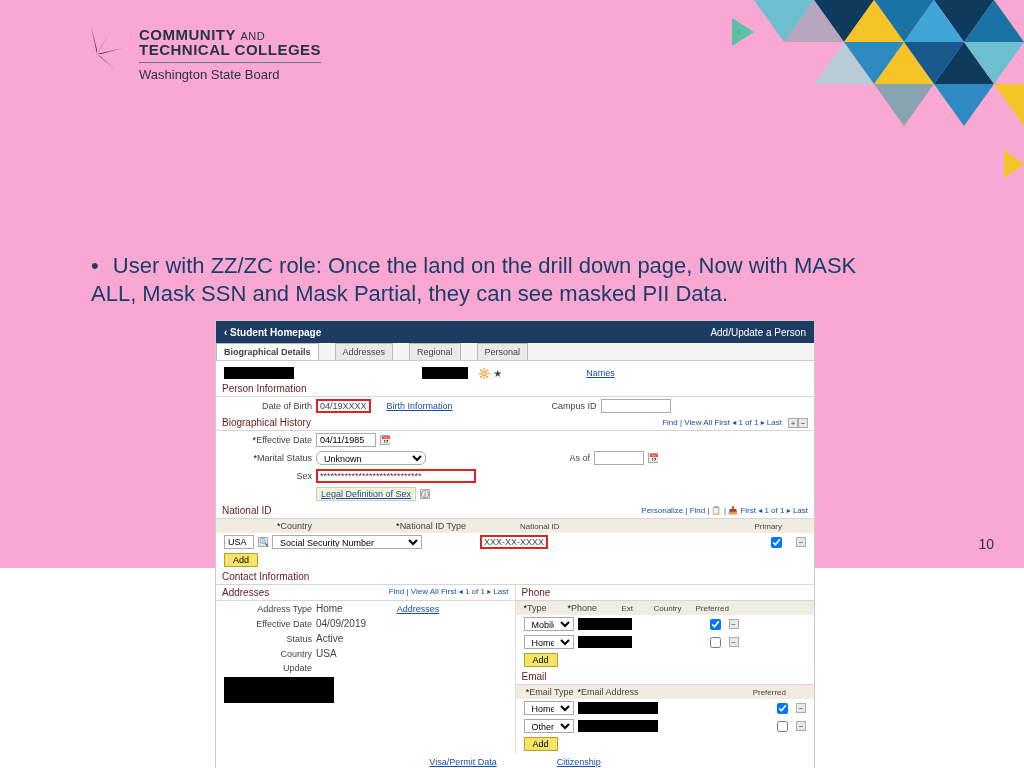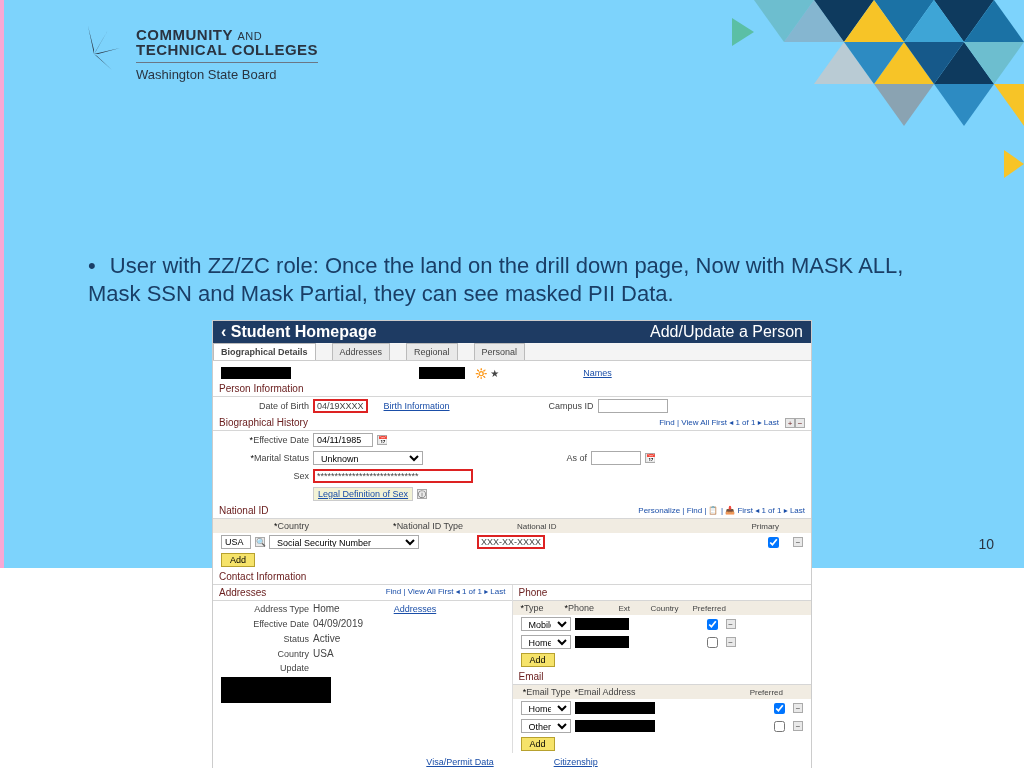--- a/index.html
+++ b/index.html
@@ -1,37 +1,37 @@
 <!DOCTYPE html>
 <html><head>
 <meta charset="utf-8">
 <style>
   * { box-sizing: border-box; margin: 0; padding: 0; }
   html, body { width: 1024px; height: 768px; font-family: Arial, Helvetica, sans-serif; background:#fff; }
-  .slide { position:absolute; top:0; left:0; width:1024px; height:568px; background:#7dd3fc; border-left:4px solid #f9a8d4; }
+  .slide { position:absolute; top:0; left:0; width:1024px; height:568px; background:#f9a8d4; border-left:7px solid #f9a8d4; }
   
   .deco { position:absolute; top:0; right:0; width:420px; height:200px; pointer-events:none; }
   
   .logo { position:absolute; top:26px; left:62px; display:flex; align-items:center; gap:14px; }
   .starburst { position:relative; width:56px; height:56px; }
   .logo-text { color:#2a3441; }
   .logo-text .l1 { font-weight:800; letter-spacing:.5px; font-size:15px; }
   .logo-text .l1 .and { font-weight:400; font-size:11px; vertical-align:middle; }
   .logo-text .l2 { font-weight:800; letter-spacing:.5px; font-size:15px; margin-top:-2px; }
   .logo-text .l3 { font-weight:400; font-size:13px; margin-top:4px; border-top:1px solid #6b7785; padding-top:4px; }
   
   .title { position:absolute; top:172px; left:84px; right:60px; color:#0e3a5e; font-weight:800; font-size:27px; letter-spacing:.5px; line-height:1.2; }
   
   .bullet { position:absolute; top:252px; left:84px; right:120px; color:#1a3e66; font-size:22px; line-height:1.25; }
   .bullet::before { content:"• "; color:#1a3e66; font-size:22px; margin-right:8px; }
   
   .slidenum { position:absolute; bottom:16px; right:30px; font-size:14px; color:#2a3441; }
   
   .shot { position:absolute; top:320px; left:208px; width:600px; font-size:10px; color:#444; background:#fff; border:1px solid #ccc; }
-  .shot-top { background:#1e3b63; color:#fff; height:22px; display:flex; align-items:center; justify-content:space-between; padding:0 8px; font-size:16px; }
+  .shot-top { background:#1e3b63; color:#fff; height:22px; display:flex; align-items:center; justify-content:space-between; padding:0 8px; font-size:10px; }
   .shot-top .back { font-weight:bold; }
   .shot-tabs { display:flex; gap:16px; background:#f4f4f4; border-bottom:1px solid #ccc; }
   .shot-tabs .tab { padding:3px 7px; border:1px solid #bbb; background:#e9e9e9; font-size:9px; border-bottom:none; cursor:pointer;}
   .shot-tabs .tab.active { background:#fff; font-weight:bold; }
   .shot-body { background:#fff; }
   .sect-head { background:#fff; color:#6b2020; font-size:10px; padding:2px 6px; border-bottom:1px solid #d6d6d6; }
   .row { display:flex; align-items:center; gap:4px; padding:2px 8px; }
   .lbl { font-size:9px; color:#444; min-width:88px; text-align:right; }
   .lbl.req::before { content:"*"; color:#000; }
   .fld { font-size:9px; background:#fff; border:1px solid #aaa; padding:1px 3px; height:14px; }
@@ -134,21 +134,21 @@
         <span class="miniicon" style="margin-left:6px;">+</span>
         <span class="miniicon">−</span>
       </div>
       <div class="row">
         <span class="lbl req">Effective Date</span>
         <input class="fld" style="width: 60px;" value="04/11/1985">
         <span class="miniicon">📅</span>
       </div>
       <div class="row">
         <span class="lbl req">Marital Status</span>
-        <select class="fld" style="width:110px;"><option>Unknown</option></select>
+        <select class="fld" style="width:110px;border-radius:6px;"><option>Unknown</option></select>
         <span class="lbl" style="margin-left:120px;min-width:40px;">As of</span>
         <input class="fld" style="width: 50px;">
         <span class="miniicon">📅</span>
       </div>
       <div class="row">
         <span class="lbl">Sex</span>
         <span class="redbox" style="width:160px;overflow:hidden;">*****************************</span>
       </div>
       <div class="row">
         <span class="lbl"></span>

